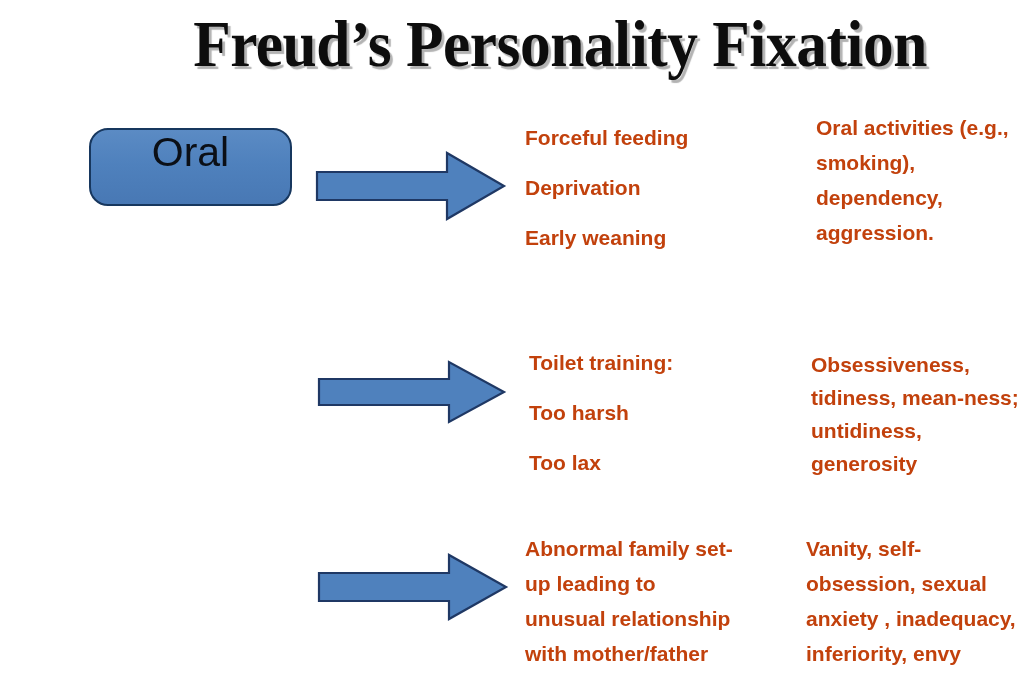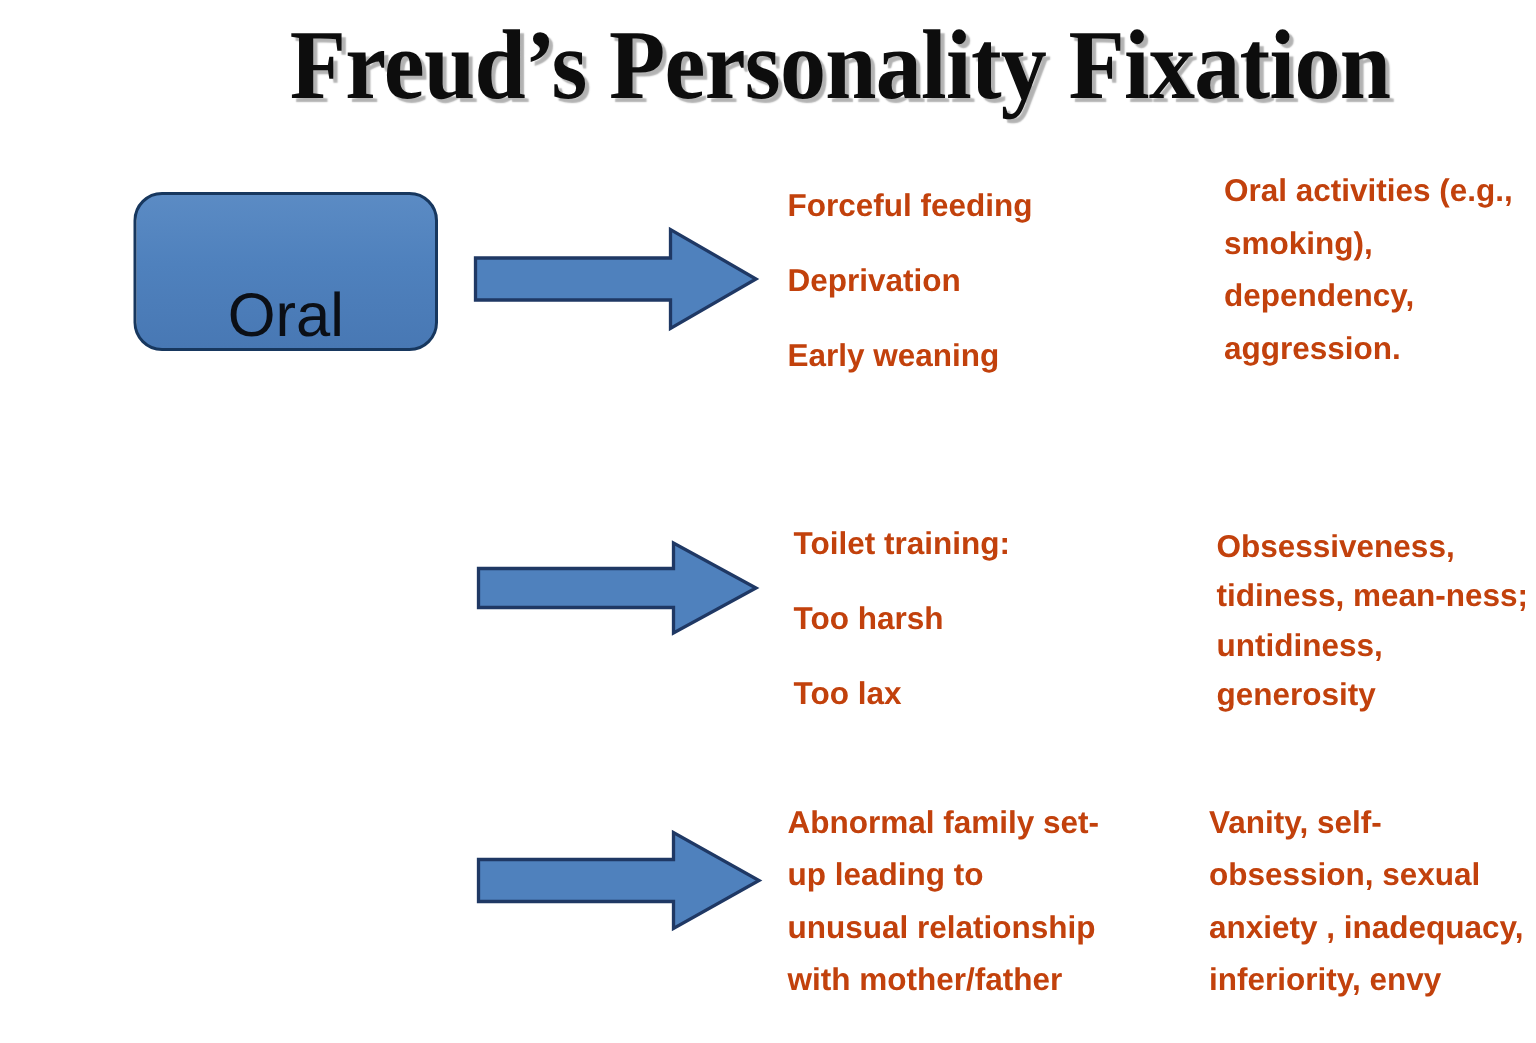--- a/index.html
+++ b/index.html
@@ -33,27 +33,27 @@
     transform: scaleX(0.93);
     transform-origin: 50% 50%;
     text-shadow: 3px 3px 1px rgba(0,0,0,0.30);
     white-space: nowrap;
   }
 
   
   .stage-box {
     position: absolute;
     width: 203px;
-    height: 106px;
+    height: 78px;
     border-radius: 19px;
     background: linear-gradient(180deg, #5b8bc4 0%, #4f81bd 45%, #4878b4 100%);
     border: 2px solid #17375e;
     box-sizing: border-box;
     display: flex;
-    align-items: flex-end;
+    align-items: flex-start;
     justify-content: center;
   }
   .stage-label {
     font-family: "Liberation Sans", sans-serif;
     font-weight: 400;
     font-size: 41px;
     line-height: 44px;
     color: #0b0f16;
     white-space: nowrap;
   }

